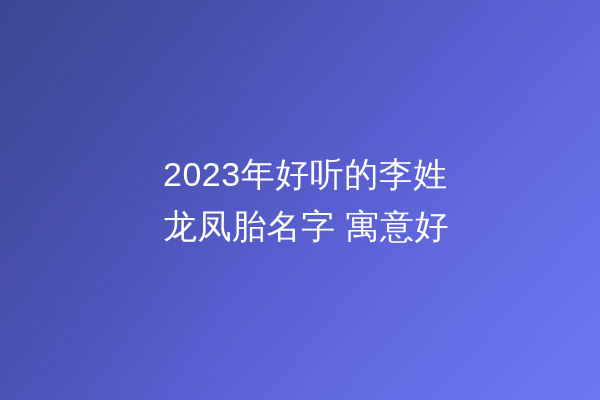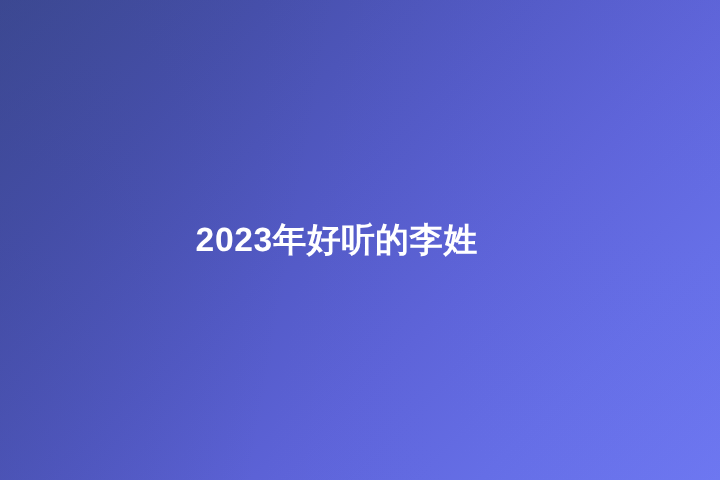--- a/index.html
+++ b/index.html
@@ -52,30 +52,31 @@
     width: 400px;
     display: flex;
     flex-direction: column;
     justify-content: center;
     z-index: 2;
   }
 
   .headline-line {
     color: #ffffff;
     font-family: "Liberation Sans", "DejaVu Sans", sans-serif;
-    font-size: 28px;
-    font-weight: bold;
+    font-size: 34px;
+    font-weight: normal;
     line-height: 52px;
     letter-spacing: 0.5px;
     white-space: pre;
     text-rendering: optimizeLegibility;
   }
 </style>
 </head>
 <body>
 
 <div id="banner">
 
   <div id="headline-block">
     <div class="headline-line">2023年好听的李姓</div>
+    <div class="headline-line">龙凤胎名字 寓意好</div>
   </div>
 
 </div>
 
 </body></html>

